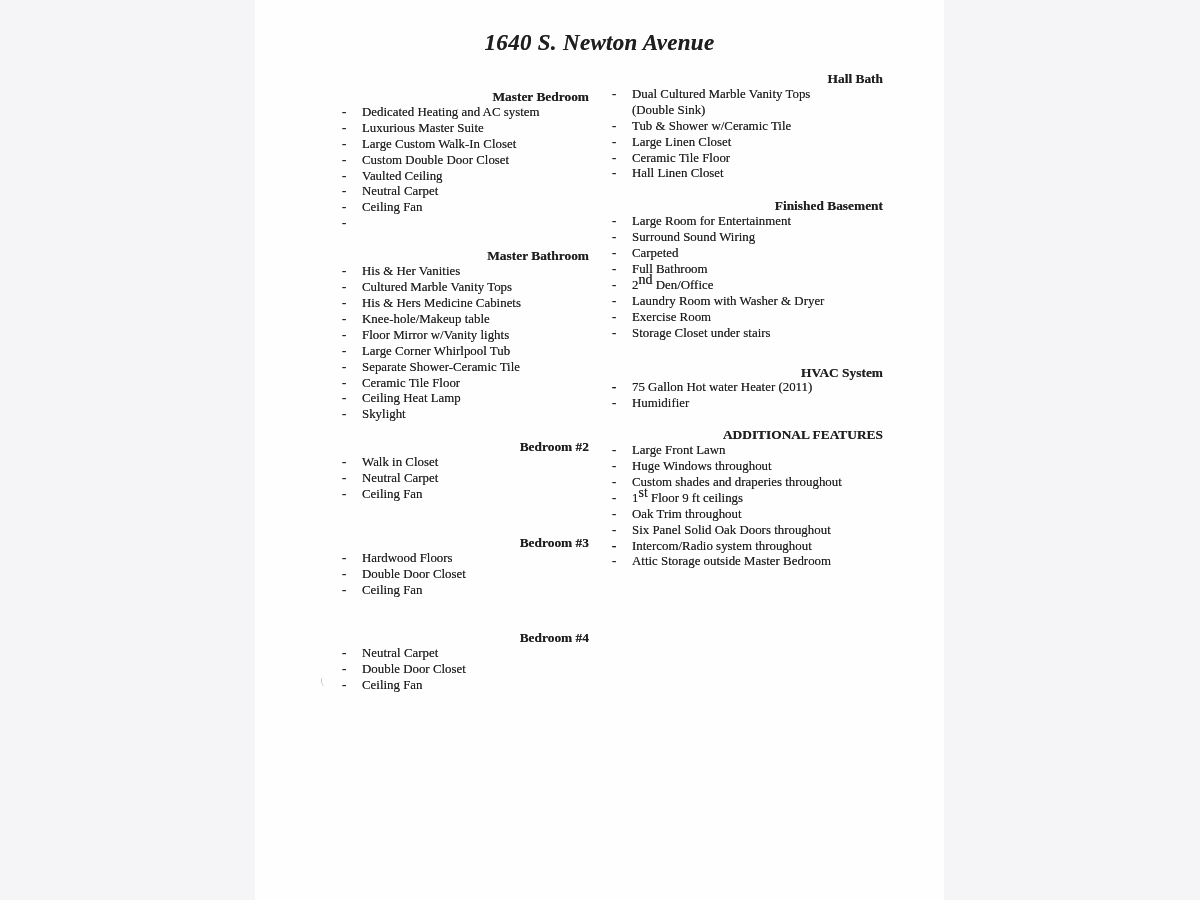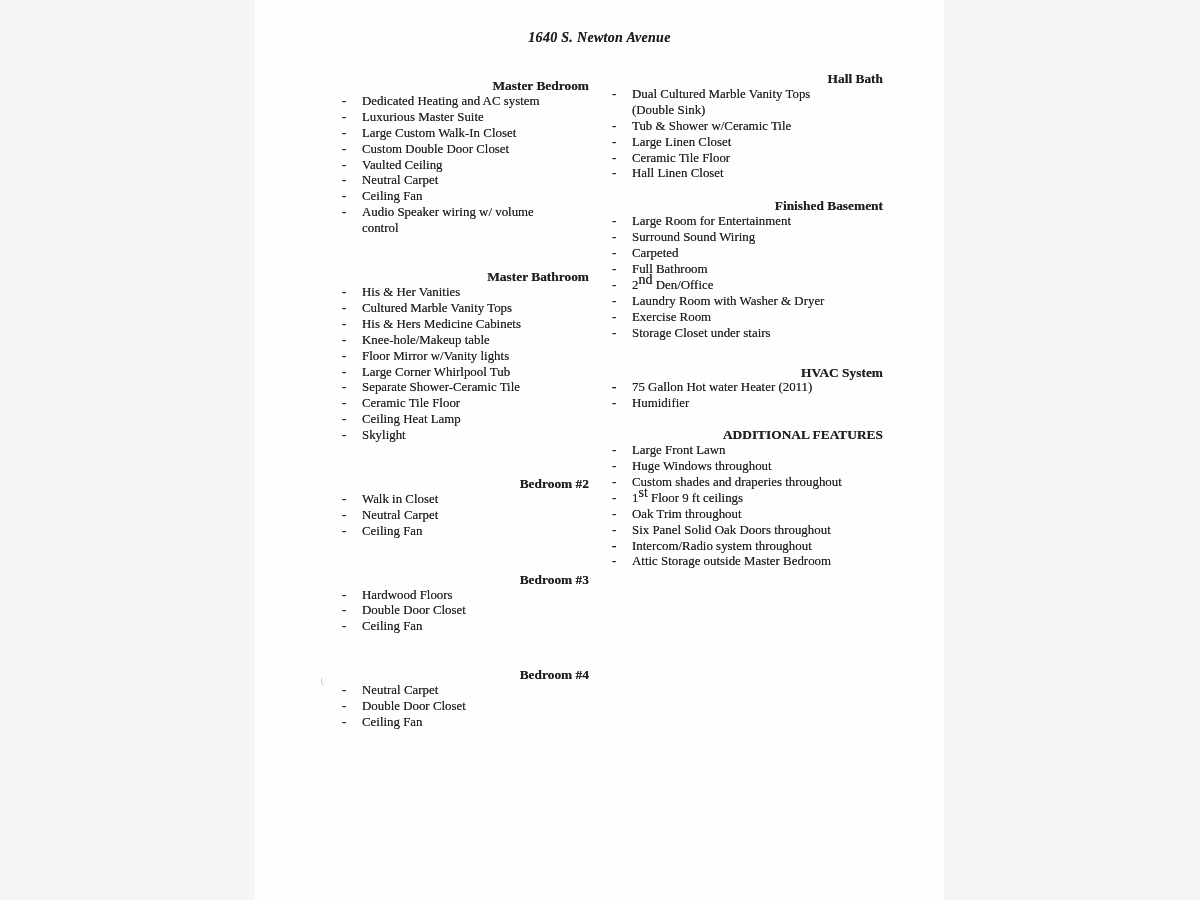--- a/index.html
+++ b/index.html
@@ -20,32 +20,32 @@
     height: 900px;
     background: #fefefe;
     text-shadow: 0 0 0.5px rgba(25,25,25,0.65);
   }
   .doc-title {
     position: absolute;
     top: 30px;
     left: 0;
     width: 100%;
     text-align: center;
-    font-size: 14px;
+    font-size: 23px;
     font-weight: bold;
     font-style: italic;
     letter-spacing: 0.3px;
   }
   .col { position: absolute; }
-  .col-left  { left: 86px;  top: 78px; width: 248px; }
+  .col-left  { left: 86px;  top: 89px; width: 248px; }
   .col-right { left: 356px; top: 71px; width: 272px; }
 
   .section { margin-top: 32px; }
   .section:first-child { margin-top: 0; }
-  .sec-bedroom-2           { }
+  .sec-bedroom-2           { margin-top: 16px; }
   .sec-finished-basement   { margin-top: 16px; }
   .sec-hvac-system         { margin-top: 23px; }
   .sec-additional-features { margin-top: 15px; }
 
   .sec-title {
     font-weight: bold;
     font-size: 13.4px;
     line-height: 15.9px;
     padding-left: 10px;
     white-space: nowrap;
@@ -87,21 +87,21 @@
     <div class="col col-left">
         <div class="section sec-master-bedroom">
           <div class="sec-title">Master Bedroom</div>
           <div class="item"><span class="dash">-</span><span class="item-text">Dedicated Heating and AC system</span></div>
           <div class="item"><span class="dash">-</span><span class="item-text">Luxurious Master Suite</span></div>
           <div class="item"><span class="dash">-</span><span class="item-text">Large Custom Walk-In Closet</span></div>
           <div class="item"><span class="dash">-</span><span class="item-text">Custom Double Door Closet</span></div>
           <div class="item"><span class="dash">-</span><span class="item-text">Vaulted Ceiling</span></div>
           <div class="item"><span class="dash">-</span><span class="item-text">Neutral Carpet</span></div>
           <div class="item"><span class="dash">-</span><span class="item-text">Ceiling Fan</span></div>
-          <div class="item"><span class="dash">-</span><span class="item-text">Audio Speaker wiring w/ volume<br>control</span></div>
+          <div class="item"><span class="dash">-</span></div>
         </div>
         <div class="section sec-master-bathroom">
           <div class="sec-title">Master Bathroom</div>
           <div class="item"><span class="dash">-</span><span class="item-text">His &amp; Her Vanities</span></div>
           <div class="item"><span class="dash">-</span><span class="item-text">Cultured Marble Vanity Tops</span></div>
           <div class="item"><span class="dash">-</span><span class="item-text">His &amp; Hers Medicine Cabinets</span></div>
           <div class="item"><span class="dash">-</span><span class="item-text">Knee-hole/Makeup table</span></div>
           <div class="item"><span class="dash">-</span><span class="item-text">Floor Mirror w/Vanity lights</span></div>
           <div class="item"><span class="dash">-</span><span class="item-text">Large Corner Whirlpool Tub</span></div>
           <div class="item"><span class="dash">-</span><span class="item-text">Separate Shower-Ceramic Tile</span></div>

